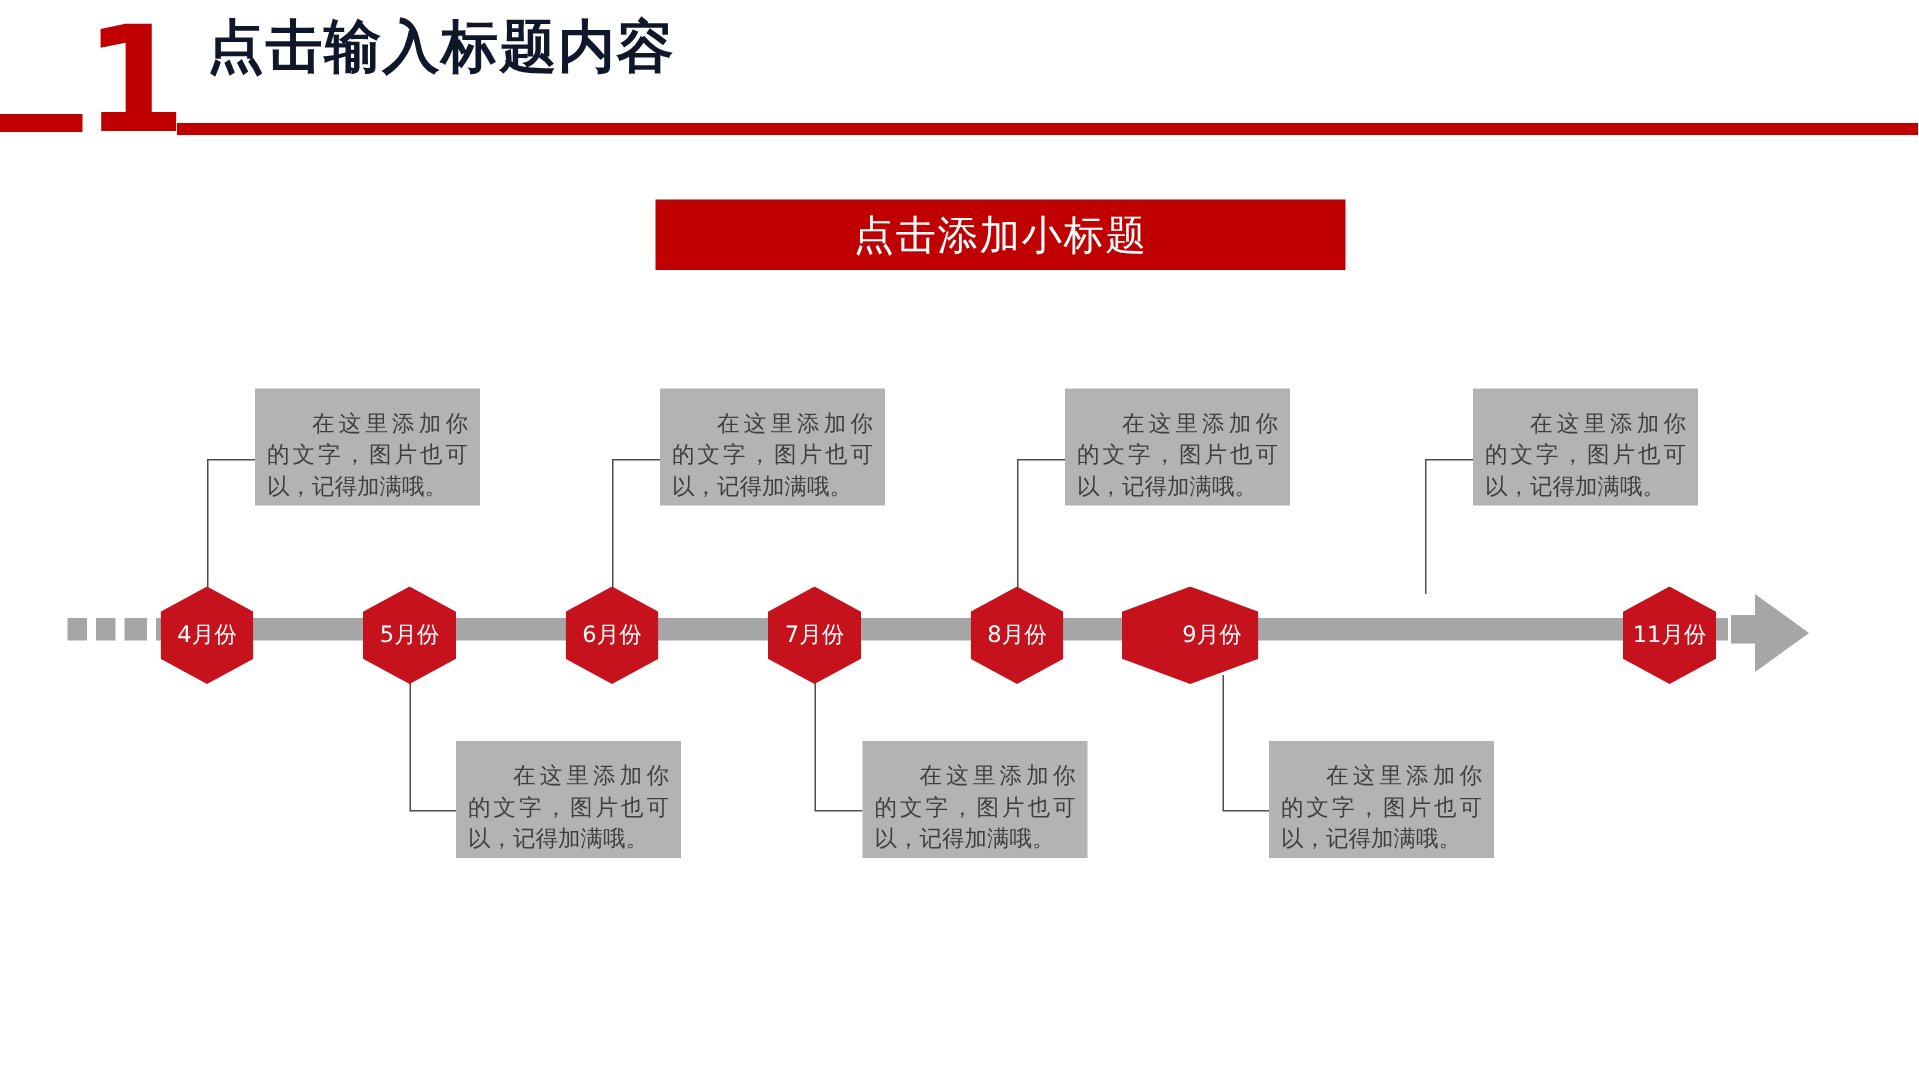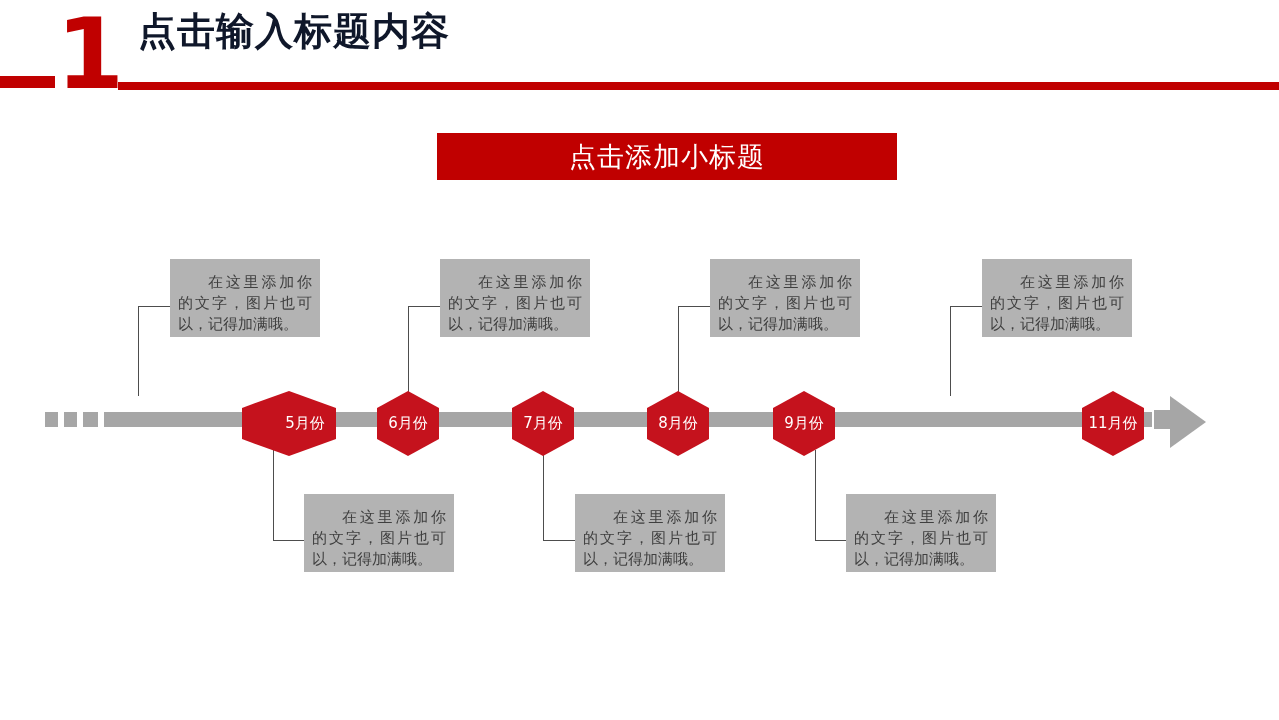--- a/index.html
+++ b/index.html
@@ -42,22 +42,22 @@
     border-left:36px solid #a6a6a6;
   }
 
   
   .hex {
     position:absolute; top:391px; width:62px; height:65px; background:#c5121d;
     clip-path:polygon(50% 0%,100% 26%,100% 74%,50% 100%,0% 74%,0% 26%);
     display:flex; align-items:center; justify-content:center;
     color:#ffffff; font-size:15px; z-index:3;
   }
-  .hx1 { left:107px; } .hx2 { left:242px;padding-left:32px; } .hx3 { left:377px; } .hx4 { left:512px; }
-  .hx5 { left:647px; } .hx6 { left:773px; } .hx7 { left:919px; } .hx8 { left:1054px;margin-left:28px; }
+  .hx1 { left:107px; } .hx2 { left:242px; } .hx3 { left:377px; } .hx4 { left:512px; }
+  .hx5 { left:647px; } .hx6 { left:748px;padding-left:29px; } .hx7 { left:919px; } .hx8 { left:1054px;margin-left:28px; }
 
   
   .conn { position:absolute; background:#4d4d4d; z-index:2; }
   .cv { width:1px; height:90px; }
   .ch { height:1px; }
 
   
   .note {
     position:absolute; width:150px; height:78px; background:#b3b3b3;
     color:#3f3f3f; font-size:15px; line-height:21px;
@@ -102,20 +102,23 @@
   <div class="conn cv" style="left:950px; top:306px;"></div>
   <div class="conn ch" style="left:950px; top:306px; width:32px;"></div>
 
   <div class="conn cv" style="left:273px; top:450px;"></div>
   <div class="conn ch" style="left:273px; top:540px; width:31px;"></div>
   <div class="conn cv" style="left:543px; top:450px;"></div>
   <div class="conn ch" style="left:543px; top:540px; width:32px;"></div>
   <div class="conn cv" style="left:815px; top:450px;"></div>
   <div class="conn ch" style="left:815px; top:540px; width:31px;"></div>
 
+  <div class="hex hx1">
+      <span>4月份</span>
+    </div>
   <div class="hex hx2">
       <span>5月份</span>
     </div>
   <div class="hex hx3">
       <span>6月份</span>
     </div>
   <div class="hex hx4">
       <span>7月份</span>
     </div>
   <div class="hex hx5">

